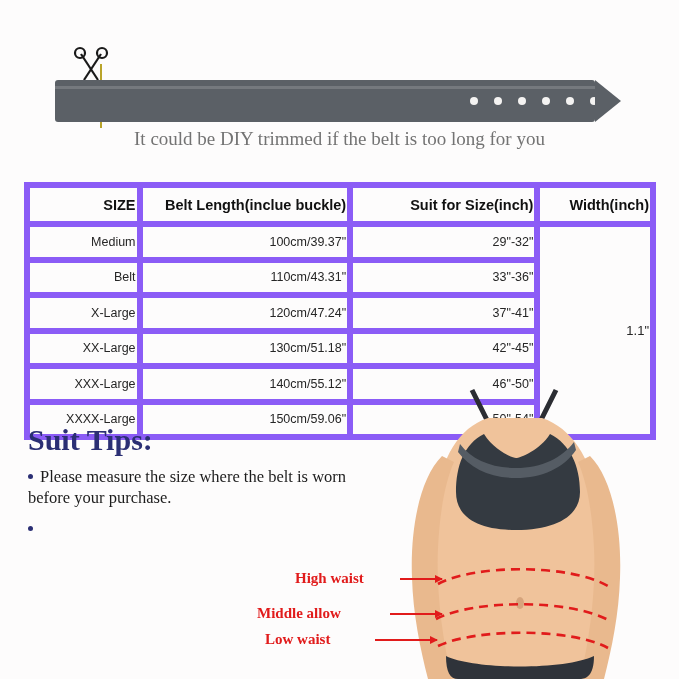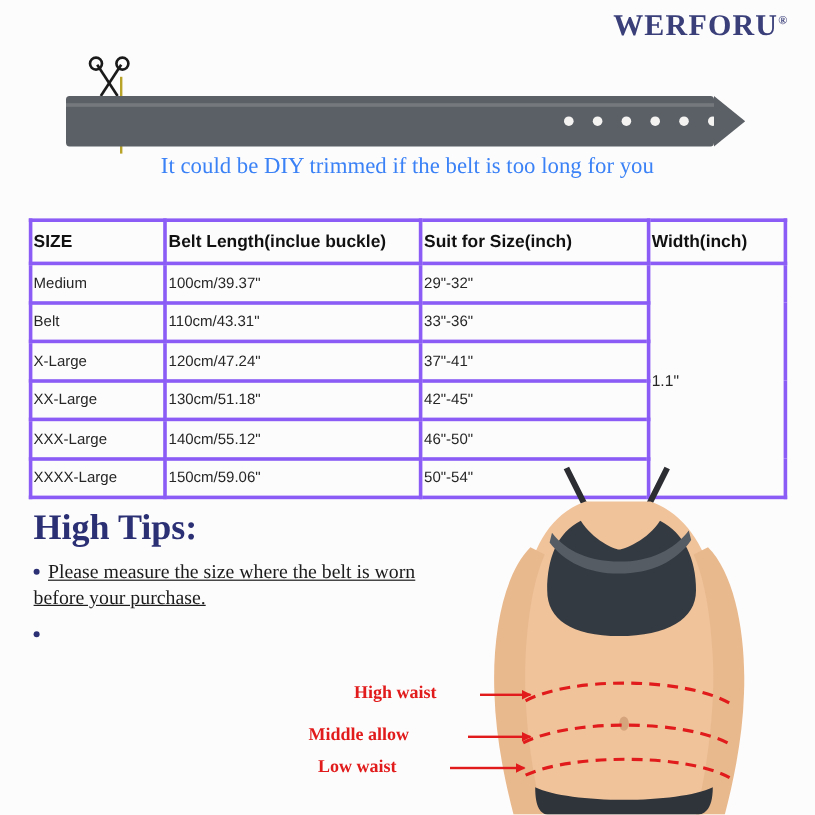--- a/index.html
+++ b/index.html
@@ -48,31 +48,31 @@
   }
   .cutline{
     position:absolute;left:100px;top:22px;
     width:2px;height:64px;background:#b9a42a;
   }
   .scissors{position:absolute;left:68px;top:4px;}
 
   
   .diy{
     position:absolute;top:128px;left:0;width:679px;text-align:center;
-    font-size:19px;color:#3b82f6;
+    font-size:19px;color:#737373;
     font-family:"Liberation Serif", serif;
   }
 
   
   .tbl-wrap{position:absolute;left:24px;top:182px;width:632px;}
   table{border-collapse:collapse;width:632px;}
   th,td{
-    border:3px solid #8b5cf6;
+    border:6px solid #8b5cf6;
     font-size:12.5px;
-    text-align:left;
+    text-align:right;
     color:#262626;
     height:27.5px;
     font-weight:normal;
   }
   thead th{
     font-size:14.5px;font-weight:bold;height:31px;color:#111;
   }
   .c-size{width:112px;}
   .c-len{width:216px;}
   .c-suit{width:193px;}
@@ -82,21 +82,21 @@
   
   .tips-title{
     position:absolute;left:28px;top:423px;
     font-size:30px;font-weight:bold;color:#2b2f74;
     font-family:"Liberation Serif", serif;
   }
   .tip{
     position:absolute;font-size:16.5px;color:#1c1c1c;line-height:1.28;
     font-family:"Liberation Serif", serif;
   }
-  .tip1{left:28px;top:466px;width:330px;text-decoration:underline;}
+  .tip1{left:28px;top:466px;width:330px;}
   .tip2{left:28px;top:518px;width:330px;}
   .bullet{
     display:inline-block;width:5px;height:5px;border-radius:50%;
     background:#2b2f74;vertical-align:middle;margin-right:7px;
     margin-bottom:3px;
   }
   .tip-text{display:inline;}
 
   
   .body-ill{position:absolute;left:380px;top:388px;width:299px;height:291px;overflow:hidden;}
@@ -120,23 +120,20 @@
   }
   .a-high{left:400px;top:578px;width:42px;}
   .a-mid{left:390px;top:613px;width:52px;}
   .a-low{left:375px;top:639px;width:62px;}
 </style>
 </head>
 <body>
 
 <div class="page">
 
-  <div class="brand">
-    <span>WERFORU</span><span class="reg">®</span>
-  </div>
 
   <div class="belt-area">
 
     <div class="cutline"></div>
 
     <span class="scissors">
       <svg width="46" height="46" viewBox="0 0 46 46">
         <g stroke="#1a1a1a" stroke-width="2.2" fill="none">
           <line x1="13" y1="8" x2="30" y2="34"></line>
           <line x1="33" y1="8" x2="16" y2="34"></line>
@@ -200,21 +197,21 @@
         </tr>
         <tr>
           <td>XXXX-Large</td>
           <td>150cm/59.06"</td>
           <td>50"-54"</td>
         </tr>
       </tbody>
     </table>
   </div>
 
-  <div class="tips-title">High Tips:</div>
+  <div class="tips-title">Suit Tips:</div>
 
   <div class="tip tip1">
     <span class="bullet"></span><span class="tip-text">Please measure the size where the belt is worn before your purchase.</span>
   </div>
   <div class="tip tip2">
     <span class="bullet"></span>
   </div>
 
   <div class="body-ill">
     <svg width="299" height="291" viewBox="0 0 299 291">

